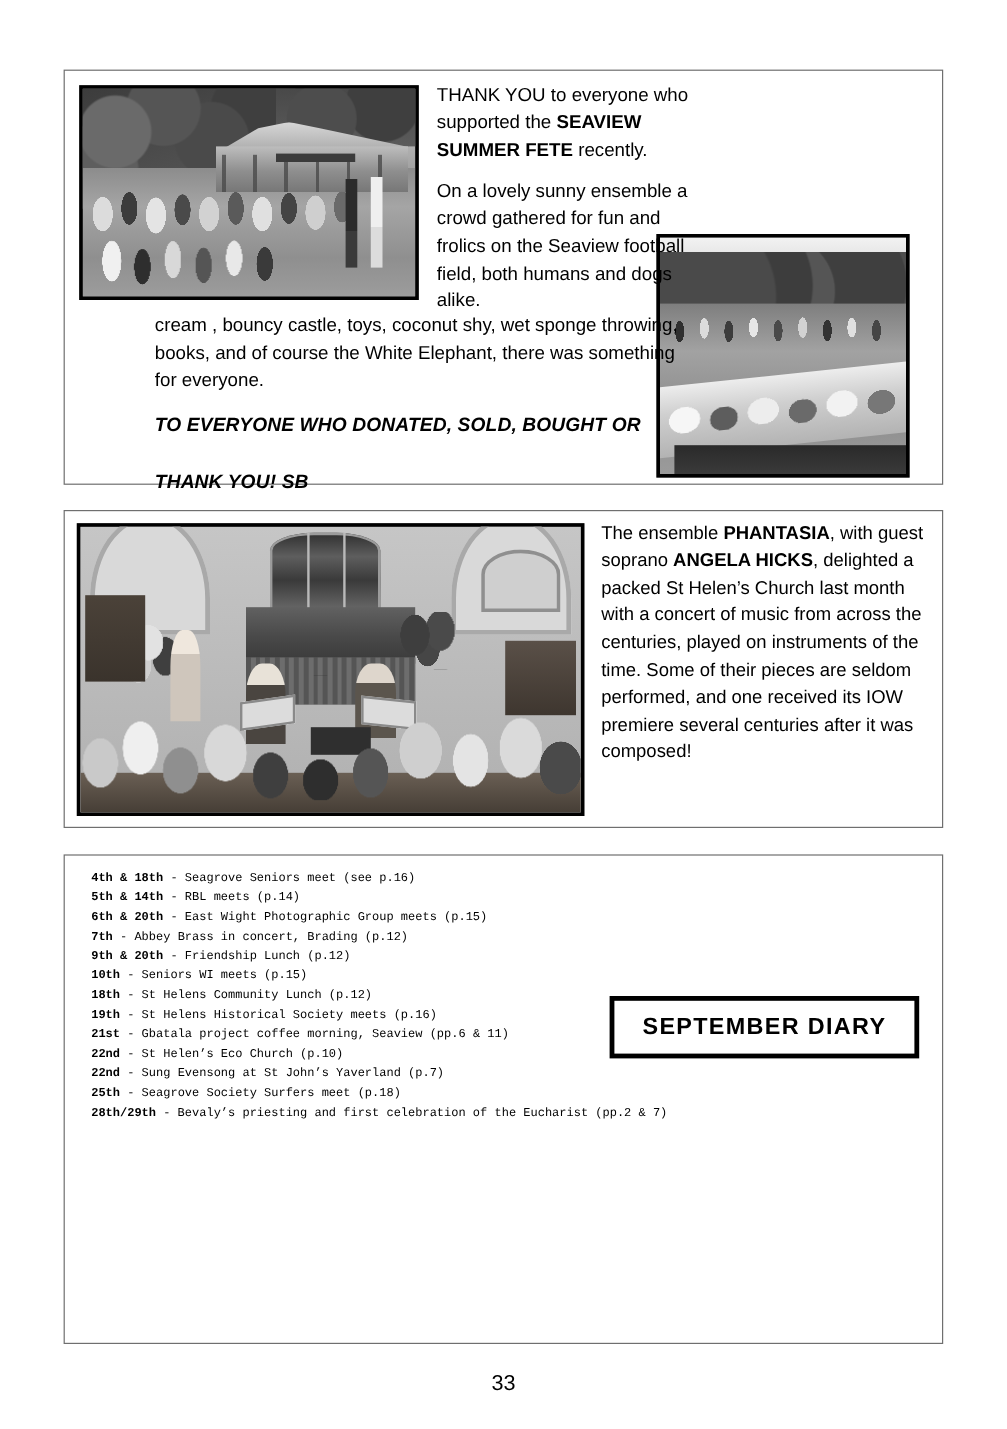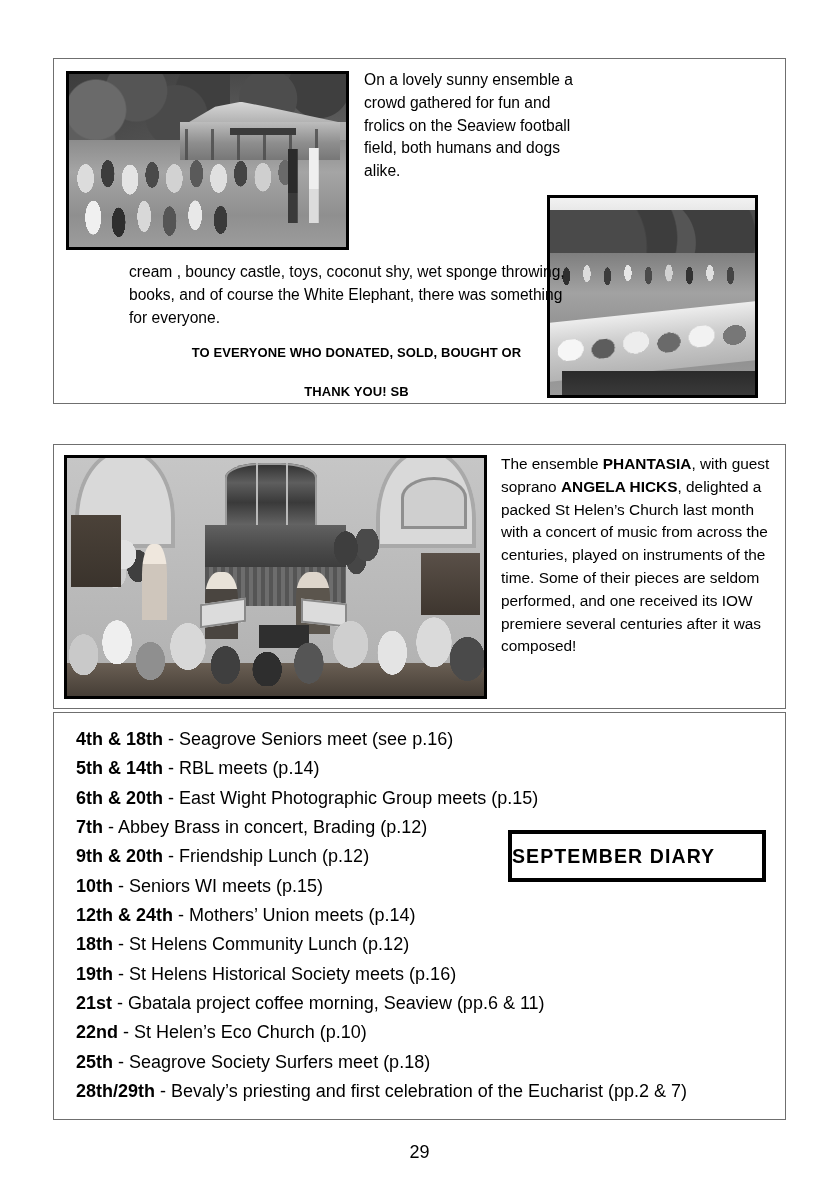--- a/index.html
+++ b/index.html
@@ -22,21 +22,21 @@
   }
 
   
   .panel {
     position: absolute;
     border: 1px solid #6f6f6f;
     background: #fff;
     box-sizing: border-box;
   }
   #panel-fete   { left: 53px;  top: 58px;  width: 733px; height: 346px; }
-  #panel-concert{ left: 53px;  top: 425px; width: 733px; height: 265px; margin-top: 19px; }
+  #panel-concert{ left: 53px;  top: 425px; width: 733px; height: 265px; }
   #panel-diary  { left: 53px;  top: 712px; width: 733px; height: 408px; }
 
   
   .photo {
     position: absolute;
     border: 3px solid #000;
     box-sizing: border-box;
     overflow: hidden;
     background: #9a9a9a;
   }
@@ -305,50 +305,52 @@
     height: 208px;
     shape-outside: border-box;
   }
   #fete-lower {
     position: absolute;
     left: 75px; top: 202px; width: 455px;
   }
   #fete-lower p { margin: 0; }
   .thanks {
     font-weight: bold;
-    text-align: center;
-    font-size: 13px;
+    font-style: italic;
+    text-align: left;
+    font-size: 16px;
     line-height: 1.5;
     margin-top: 14px !important;
     letter-spacing: .1px;
   }
   #concert-text {
     position: absolute;
     left: 447px; top: 8px; width: 275px;
     font-size: 15.4px;
     line-height: 1.48;
   }
   #concert-text p { margin: 0; }
 
   
   #diary-list {
     position: absolute;
     left: 22px; top: 12px; width: 700px;
-    font-size: 18px;
+    font-size: 10px;
     line-height: 1.63;
+    font-family: Liberation Mono, monospace;
   }
   .diary-row { white-space: nowrap; }
   .diary-date { font-weight: bold; }
   #diary-badge {
     position: absolute;
     left: 454px; top: 117px;
     width: 258px; height: 52px;
     border: 4px solid #000;
     box-sizing: border-box;
-    display: flex; align-items: center; 
+    display: flex; align-items: center; justify-content: center;
     background: #fff;
   }
   #diary-badge span {
     font-weight: bold;
     font-size: 19.5px;
     letter-spacing: 1.1px;
   }
 
   
   #page-number {
@@ -384,20 +386,21 @@
       <div class="layer treeline"></div>
       <div class="layer grass"></div>
       <div class="layer people"></div>
       <div class="layer table-top"></div>
       <div class="layer food"></div>
       <div class="layer table-leg"></div>
     </div>
 
     <div class="body-text" id="fete-text">
       <div class="wrapfloat"></div>
+      <p><span>THANK YOU to everyone who supported the </span><strong>SEAVIEW SUMMER FETE</strong><span> recently.</span></p>
       <p>On a lovely sunny ensemble a crowd gathered for fun and frolics on the Seaview football field, both humans and dogs alike.</p>
     </div>
 
     <div class="body-text" id="fete-lower">
       <p>cream , bouncy castle, toys, coconut shy, wet sponge throwing, books, and of course the White Elephant, there was something for everyone.</p>
       <p class="thanks">
         <span>TO EVERYONE WHO DONATED, SOLD, BOUGHT OR</span><br>
         <br>
         <span>THANK YOU!   SB</span>
       </p>
@@ -438,29 +441,29 @@
 
   <div class="panel" id="panel-diary">
 
     <div id="diary-list">
         <div class="diary-row"><span class="diary-date">4th &amp; 18th</span><span> - Seagrove Seniors meet (see p.16)</span></div>
         <div class="diary-row"><span class="diary-date">5th &amp; 14th</span><span> - RBL meets (p.14)</span></div>
         <div class="diary-row"><span class="diary-date">6th &amp; 20th</span><span> - East Wight Photographic Group meets (p.15)</span></div>
         <div class="diary-row"><span class="diary-date">7th</span><span> - Abbey Brass in concert, Brading (p.12)</span></div>
         <div class="diary-row"><span class="diary-date">9th &amp; 20th</span><span> - Friendship Lunch (p.12)</span></div>
         <div class="diary-row"><span class="diary-date">10th</span><span> - Seniors WI meets (p.15)</span></div>
-        <div class="diary-row"><span class="diary-date">12th &amp; 24th</span><span> - Mothers’ Union meets (p.14)</span></div>
         <div class="diary-row"><span class="diary-date">18th</span><span> - St Helens Community Lunch (p.12)</span></div>
         <div class="diary-row"><span class="diary-date">19th</span><span> - St Helens Historical Society meets (p.16)</span></div>
         <div class="diary-row"><span class="diary-date">21st</span><span> - Gbatala project coffee morning, Seaview (pp.6 &amp; 11)</span></div>
         <div class="diary-row"><span class="diary-date">22nd</span><span> - St Helen’s Eco Church (p.10)</span></div>
+        <div class="diary-row"><span class="diary-date">22nd</span><span> - Sung Evensong at St John’s Yaverland (p.7)</span></div>
         <div class="diary-row"><span class="diary-date">25th</span><span> - Seagrove Society Surfers meet (p.18)</span></div>
         <div class="diary-row"><span class="diary-date">28th/29th</span><span> - Bevaly’s priesting and first celebration of the Eucharist (pp.2 &amp; 7)</span></div>
       </div>
 
     <div id="diary-badge">
       <span>SEPTEMBER DIARY</span>
     </div>
   </div>
 
-  <div id="page-number">29</div>
+  <div id="page-number">33</div>
 
 </div>
 
 </body></html>

